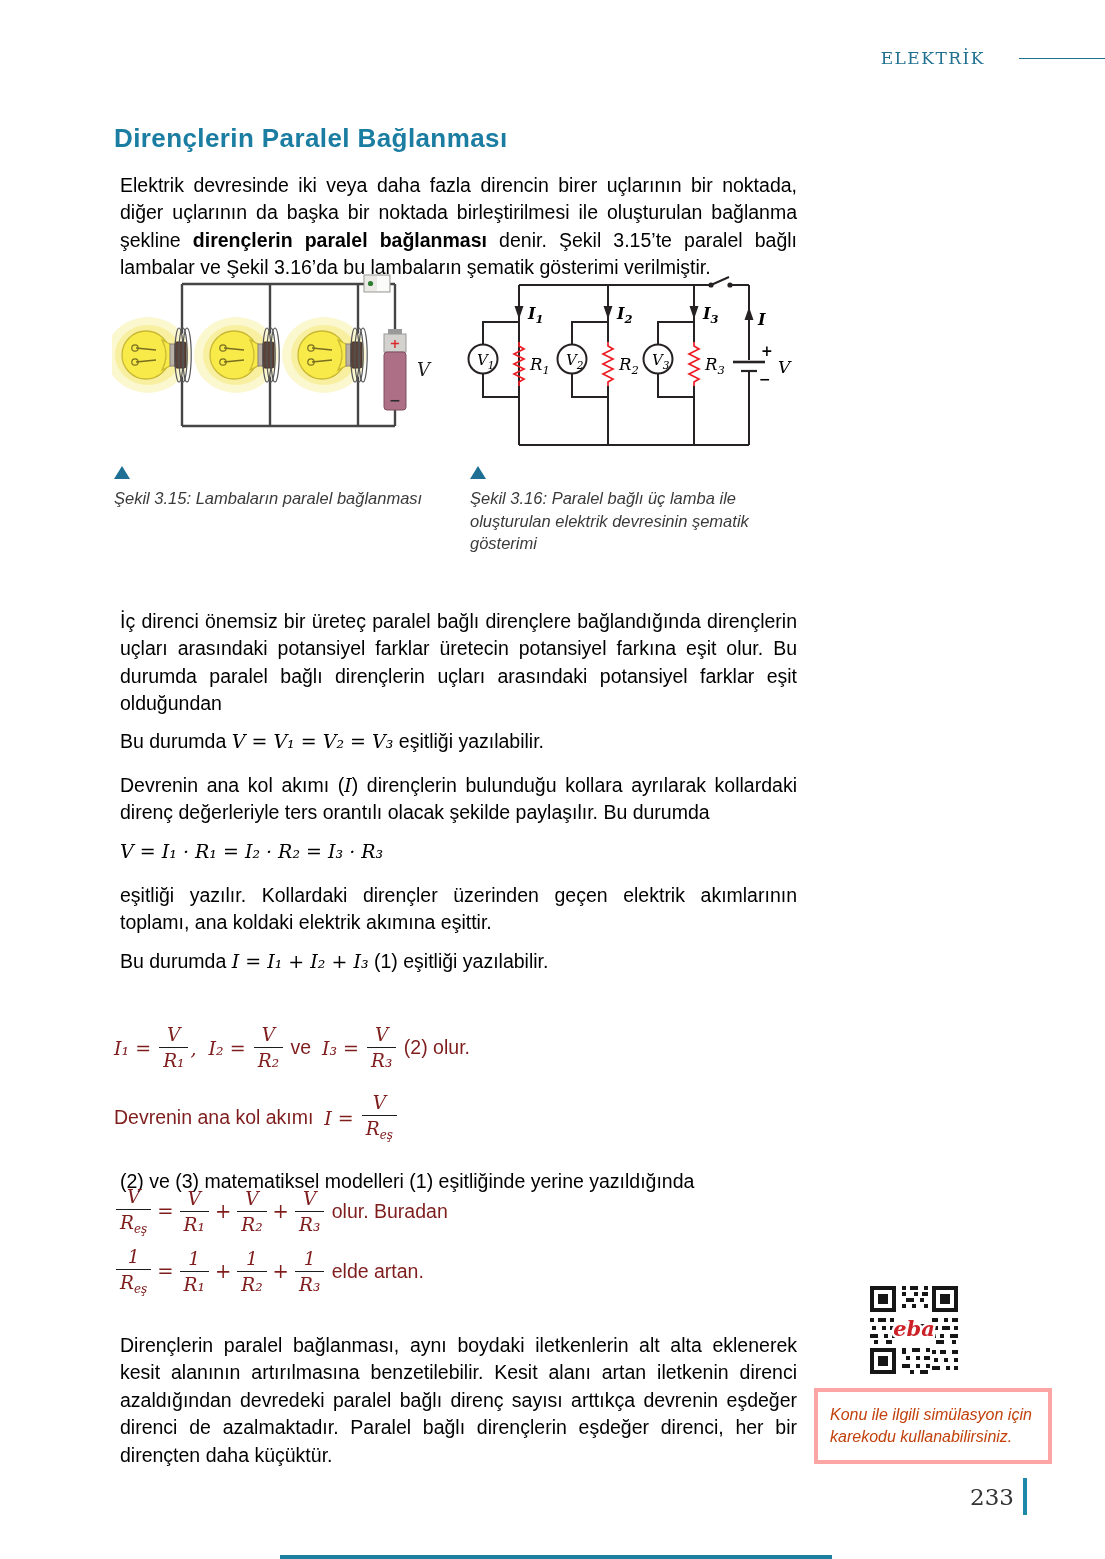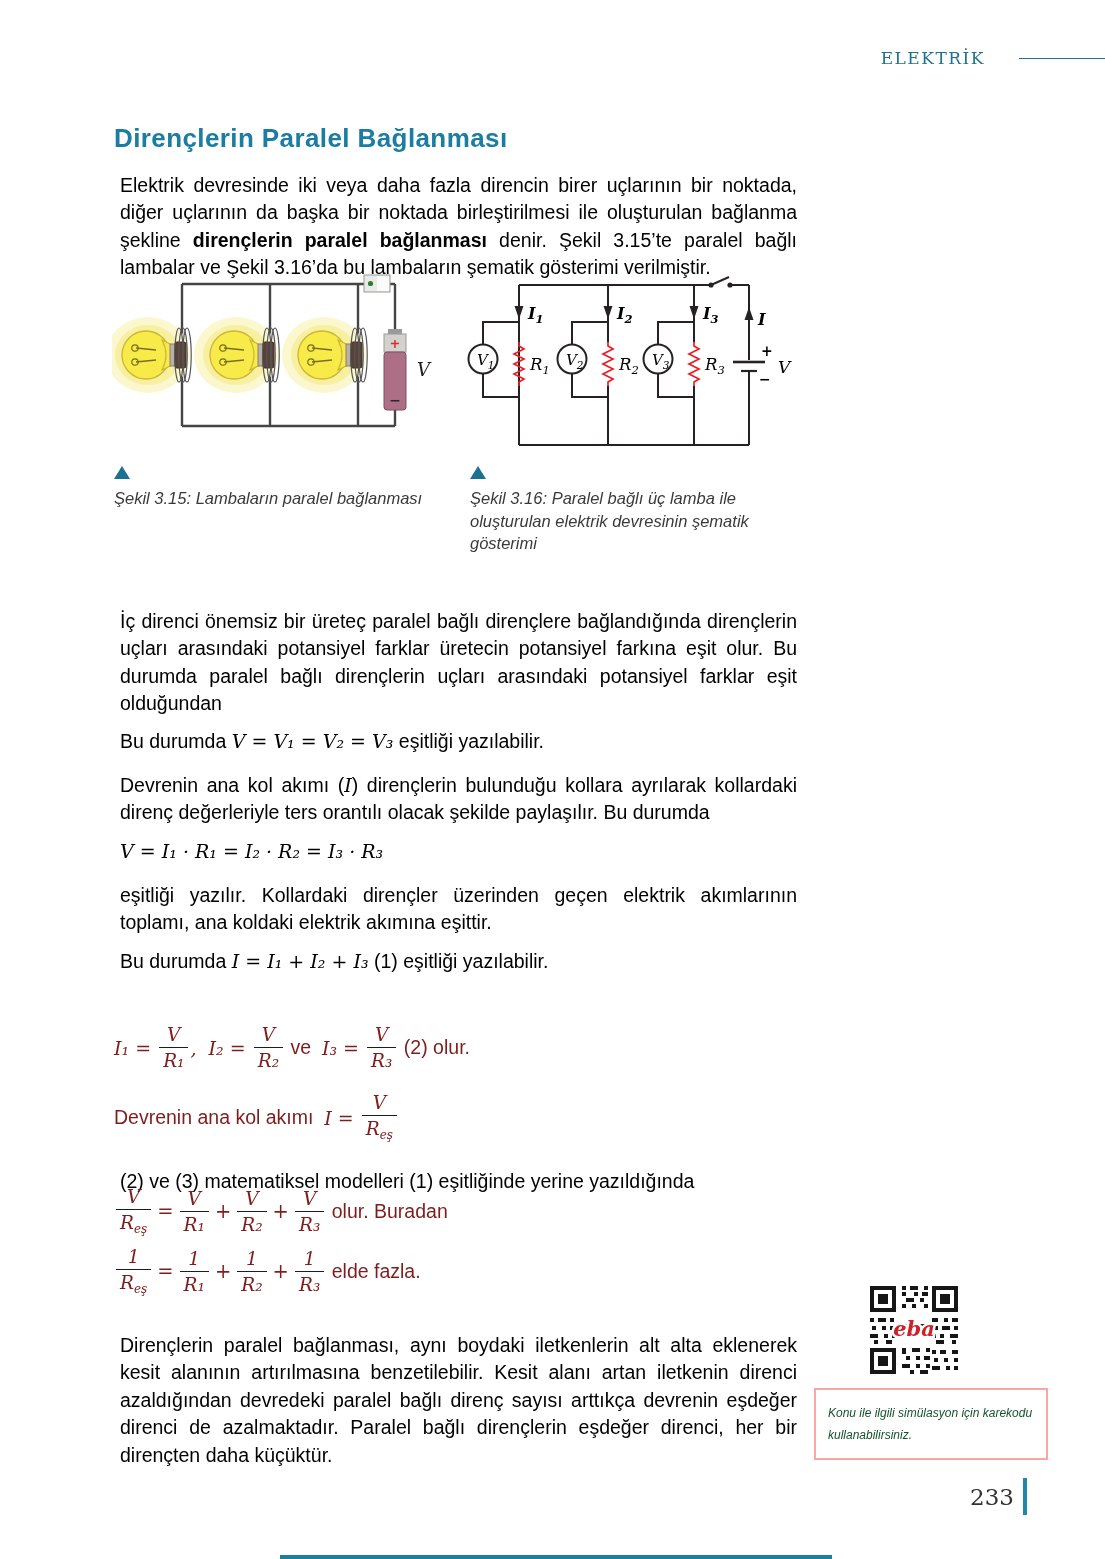--- a/index.html
+++ b/index.html
@@ -35,22 +35,22 @@
   .op{font-family:"DejaVu Serif","Liberation Serif",serif;white-space:pre;padding:0 4px;}
   .frac{display:inline-flex;flex-direction:column;align-items:center;
         font-family:"DejaVu Serif","Liberation Serif",serif;font-style:italic;font-size:18.5px;
         margin:0 2px;line-height:1.15;}
   .frac .num{display:block;padding:0 4px 2px;}
   .frac .den{display:block;border-top:1.4px solid #1c1c1c;padding:2px 4px 0;}
   .dsub{font-size:12px;vertical-align:-4px;font-style:italic;}
 
   
   .qr{position:absolute;left:868px;top:1284px;width:92px;height:92px;}
-  .notebox{position:absolute;left:814px;top:1388px;width:206px;border:2px solid #fca5a5;
-           padding:12px 12px;font-size:12px;line-height:22px;font-style:italic;color:#14532d;}
+  .notebox{position:absolute;left:814px;top:1388px;width:206px;border:4px solid #fca5a5;
+           padding:12px 12px;font-size:16px;line-height:22px;font-style:italic;color:#c2410c;}
 
   
   .pagenum-wrap{position:absolute;left:962px;top:1478px;display:flex;align-items:center;}
   .pagenum{font-family:"DejaVu Serif","Liberation Serif",serif;font-size:23px;color:#333;
            width:52px;text-align:right;}
   .pagenum-bar{width:3.5px;height:37px;background:#1f87a8;margin-left:9px;}
 
   .bottom-bar{position:absolute;left:280px;bottom:0;width:552px;height:4.5px;background:#1b7fa0;}
 
   svg text{font-family:"DejaVu Serif","Liberation Serif",serif;}
@@ -291,21 +291,21 @@
     <span class="op">+</span>
     <span class="frac">
         <span class="num">1</span>
         <span class="den"><span>R₂</span></span>
       </span>
     <span class="op">+</span>
     <span class="frac">
         <span class="num">1</span>
         <span class="den"><span>R₃</span></span>
       </span>
-    <span class="txt"> elde fazla.</span>
+    <span class="txt"> elde artan.</span>
   </div>
 
   <p class="para" style="top:1312px;">Dirençlerin paralel bağlanması, aynı boydaki iletkenlerin alt alta eklenerek kesit alanının artırılmasına benzetilebilir. Kesit alanı artan iletkenin direnci azaldığından devredeki paralel bağlı direnç sayısı arttıkça devrenin eşdeğer direnci de azalmaktadır. Paralel bağlı dirençlerin eşdeğer direnci, her bir dirençten daha küçüktür.</p>
 
   <svg class="qr" viewBox="0 0 92 92">
     <rect x="0" y="0" width="92" height="92" fill="#fff"></rect>
     <g fill="#161616">
       <path d="M2,2 h26 v26 h-26 Z M6,6 v18 h18 v-18 Z"></path>
       <rect x="10" y="10" width="10" height="10"></rect>
       <path d="M64,2 h26 v26 h-26 Z M68,6 v18 h18 v-18 Z"></path>

